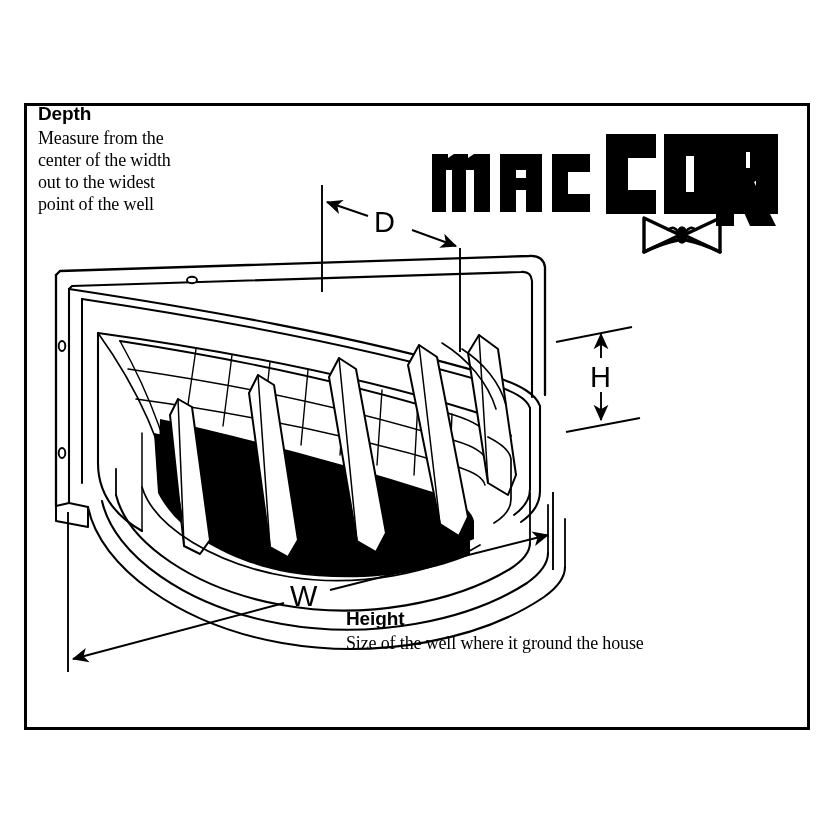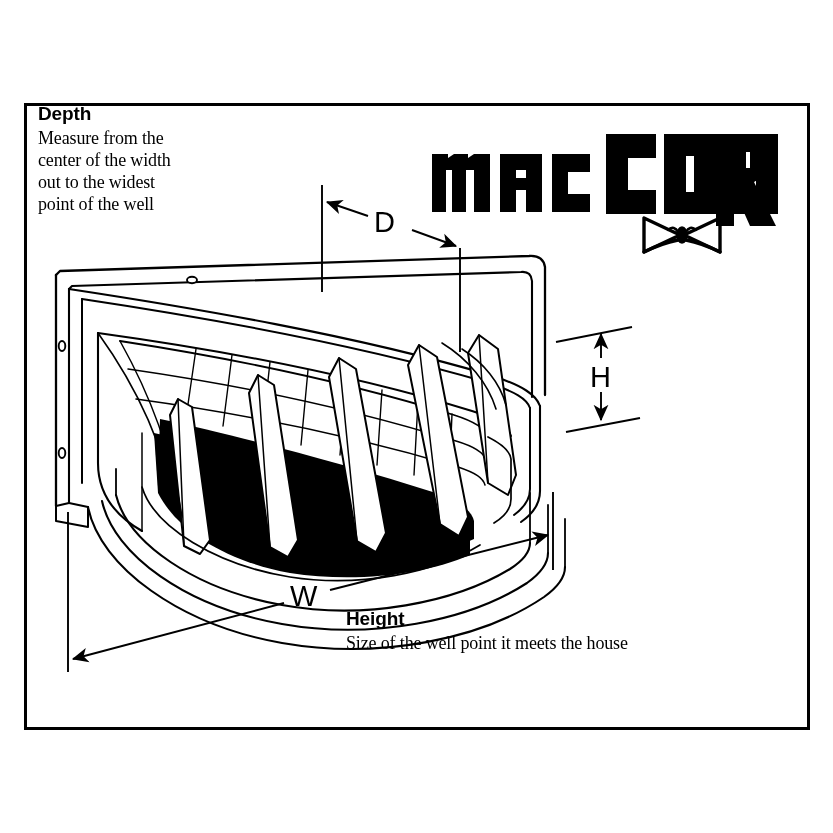--- a/index.html
+++ b/index.html
@@ -272,21 +272,21 @@
     <span class="c-title">Depth</span>
     <span class="c-body">Measure from the
 center of the width
 out to the widest
 point of the well</span>
   </div>
 
 
   <div class="callout" id="width-callout">
     <span class="c-title">Height</span>
-    <span class="c-body">Size of the well point it meets the house</span>
+    <span class="c-body">Size of the well where it ground the house</span>
   </div>
 
   <div id="logo">
     <svg width="350" height="128" viewBox="0 0 350 128" xmlns="http://www.w3.org/2000/svg">
       <g fill="#000">
 
         <path d="M 2 28 L 18 28 L 18 32 L 24 28 L 38 28 L 38 32 L 44 28 L 60 28 L 60 86 L 44 86 L 44 44 L 36 44 L 36 86 L 22 86 L 22 44 L 16 44 L 16 86 L 2 86 Z"></path>
 
         <path d="M 70 28 L 112 28 L 112 86 L 96 86 L 96 64 L 86 64 L 86 86 L 70 86 Z
                  M 86 44 L 96 44 L 96 52 L 86 52 Z" fill-rule="evenodd"></path>

